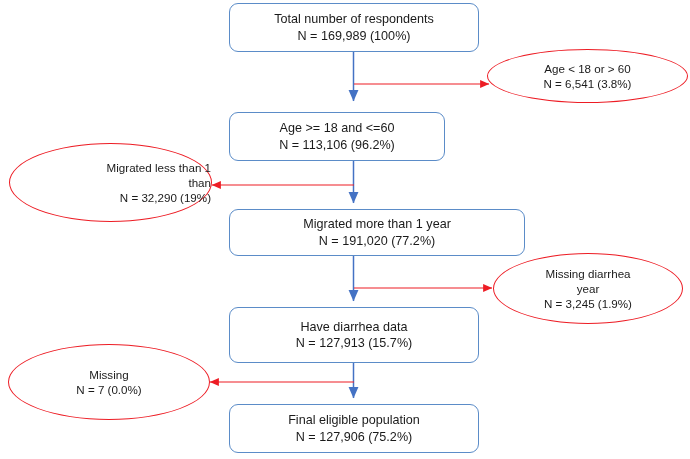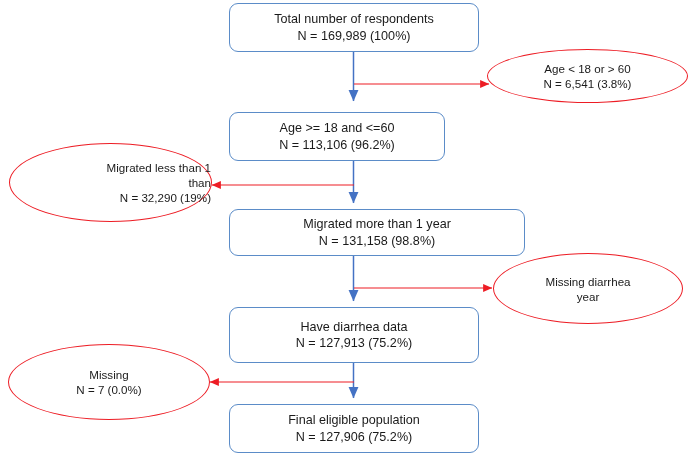--- a/index.html
+++ b/index.html
@@ -94,26 +94,26 @@
     <span class="l2">N = 169,989 (100%)</span>
   </div>
 
   <div class="node" style="left:229px;top:112px;width:216px;height:49px;">
     <span class="l1">Age &gt;= 18 and &lt;=60</span>
     <span class="l2">N = 113,106 (96.2%)</span>
   </div>
 
   <div class="node" style="left:229px;top:209px;width:296px;height:47px;">
     <span class="l1">Migrated more than 1 year</span>
-    <span class="l2">N = 131,158 (98.8%)</span>
+    <span class="l2">N = 191,020 (77.2%)</span>
   </div>
 
   <div class="node" style="left:229px;top:307px;width:250px;height:56px;">
     <span class="l1">Have diarrhea data</span>
-    <span class="l2">N = 127,913 (75.2%)</span>
+    <span class="l2">N = 127,913 (15.7%)</span>
   </div>
 
   <div class="node" style="left:229px;top:404px;width:250px;height:49px;">
     <span class="l1">Final eligible population</span>
     <span class="l2">N = 127,906 (75.2%)</span>
   </div>
 
   <div class="exclusion" style="left:487px;top:49px;width:201px;height:54px;">
     <span class="l1">Age &lt; 18 or &gt; 60</span>
     <span class="l2">N = 6,541 (3.8%)</span>
@@ -121,20 +121,21 @@
 
   <div class="exclusion" style="left:9px;top:143px;width:203px;height:79px;align-items:flex-end;">
     <span class="l1">Migrated less than 1</span>
     <span class="l2">than</span>
     <span class="l3">N = 32,290 (19%)</span>
   </div>
 
   <div class="exclusion" style="left:493px;top:253px;width:190px;height:71px;">
     <span class="l1">Missing diarrhea</span>
     <span class="l2">year</span>
+    <span class="l3">N = 3,245 (1.9%)</span>
   </div>
 
   <div class="exclusion" style="left:8px;top:344px;width:202px;height:76px;">
     <span class="l1">Missing</span>
     <span class="l3">N = 7 (0.0%)</span>
   </div>
 
 </div>
 
 </body></html>

